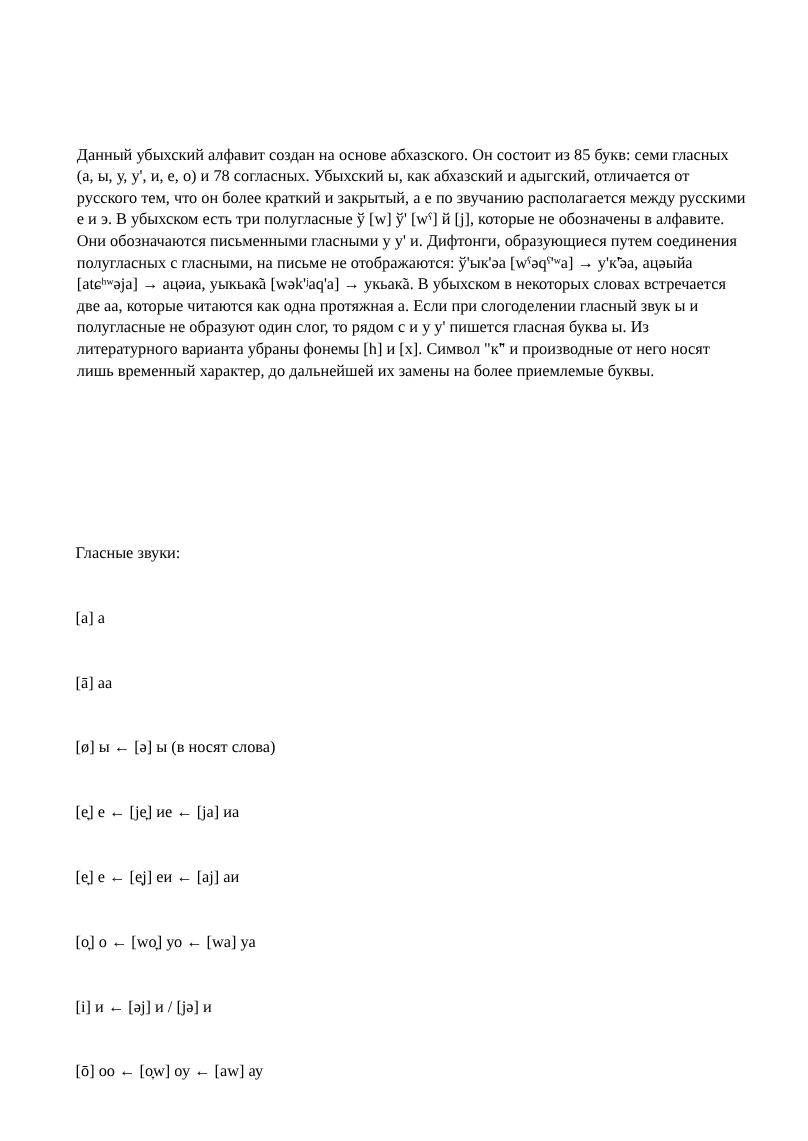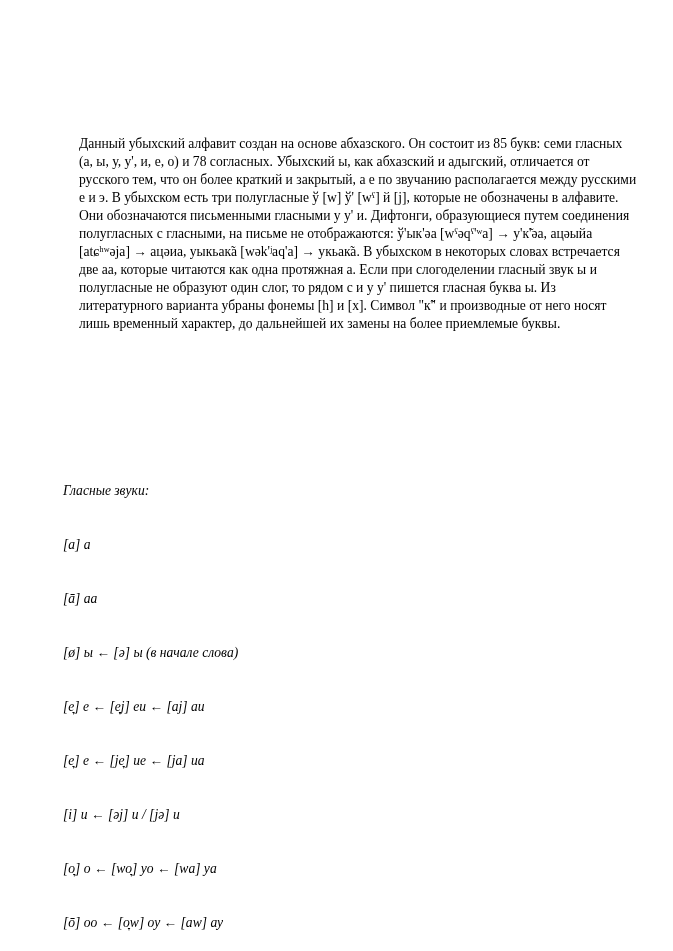--- a/index.html
+++ b/index.html
@@ -16,42 +16,42 @@
     color: #000000;
     overflow: hidden;
   }
   .page {
     box-sizing: border-box;
     width: 673px;
     padding: 65px 52px 0 63px;
     white-space: pre-wrap;
   }
   .para {
-    margin: 16px;
+    margin: 1px;
     width: 558px;
   }
   .section-vowels { margin-top: 43px; }
-  .line { margin: 0; font-style: italic; }
+  .line { margin: 0; }
 </style>
 </head>
 <body>
 
 <div class="page">
 
   <p class="para">Данный убыхский алфавит создан на основе абхазского. Он состоит из 85 букв: семи гласных (а, ы, у, у', и, е, о) и 78 согласных. Убыхский ы, как абхазский и адыгский, отличается от русского тем, что он более краткий и закрытый, а е по звучанию располагается между русскими е и э. В убыхском есть три полугласные ў [w] ў' [wˤ] й [j], которые не обозначены в алфавите. Они обозначаются письменными гласными у у' и. Дифтонги, образующиеся путем соединения полугласных с гласными, на письме не отображаются: ў'ык'әа [wˤəqˤ'ʷa] → у'к̃'әа, ацәыйа [atɕʰʷəja] → ацәиа, уыкьак̃а [wək'ʲaq'a] → укьак̃а. В убыхском в некоторых словах встречается две аа, которые читаются как одна протяжная а. Если при слогоделении гласный звук ы и полугласные не образуют один слог, то рядом с и у у' пишется гласная буква ы. Из литературного варианта убраны фонемы [h] и [x]. Символ "к̃" и производные от него носят лишь временный характер, до дальнейшей их замены на более приемлемые буквы.</p>
 
   <div class="section-vowels">
     <div class="line">Гласные звуки:</div>
     <div class="line">[a] а</div>
     <div class="line">[ā] аа</div>
-    <div class="line">[ø] ы ← [ə] ы (в начале слова)</div>
+    <div class="line">[ø] ы ← [ə] ы (в носят слова)</div>
+    <div class="line">[e̞] е ← [je̞] ие ← [ja] иа</div>
     <div class="line">[e̞] е ← [e̞j] еи ← [aj] аи</div>
-    <div class="line">[e̞] е ← [je̞] ие ← [ja] иа</div>
+    <div class="line">[o̞] о ← [wo̞] уо ← [wa] уа</div>
     <div class="line">[i] и ← [əj] и / [jə] и</div>
-    <div class="line">[o̞] о ← [wo̞] уо ← [wa] уа</div>
     <div class="line">[ō] оо ← [o̞w] оу ← [aw] ау</div>
     
     
     
     
   </div>
 
   
 
   

